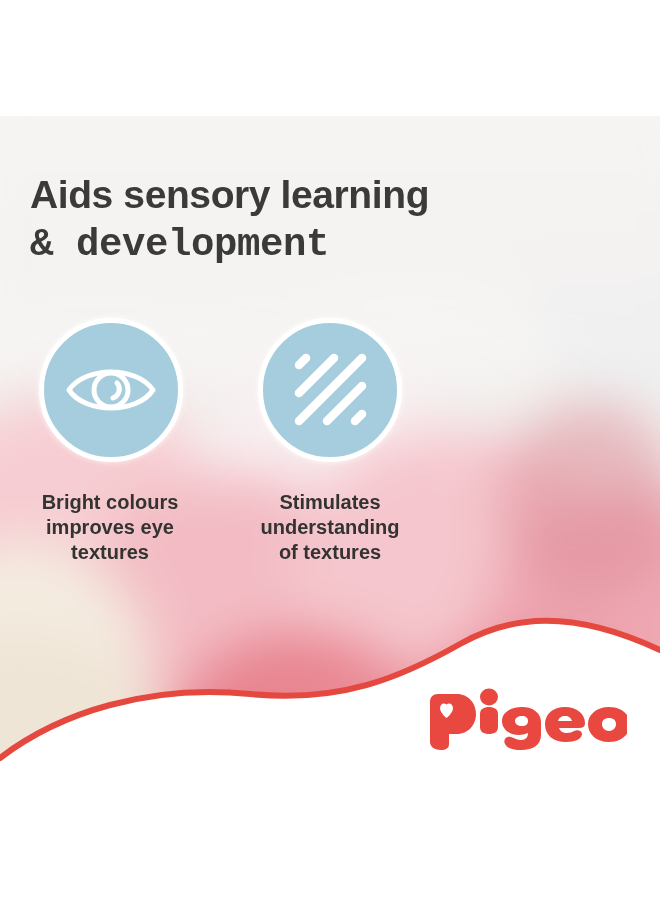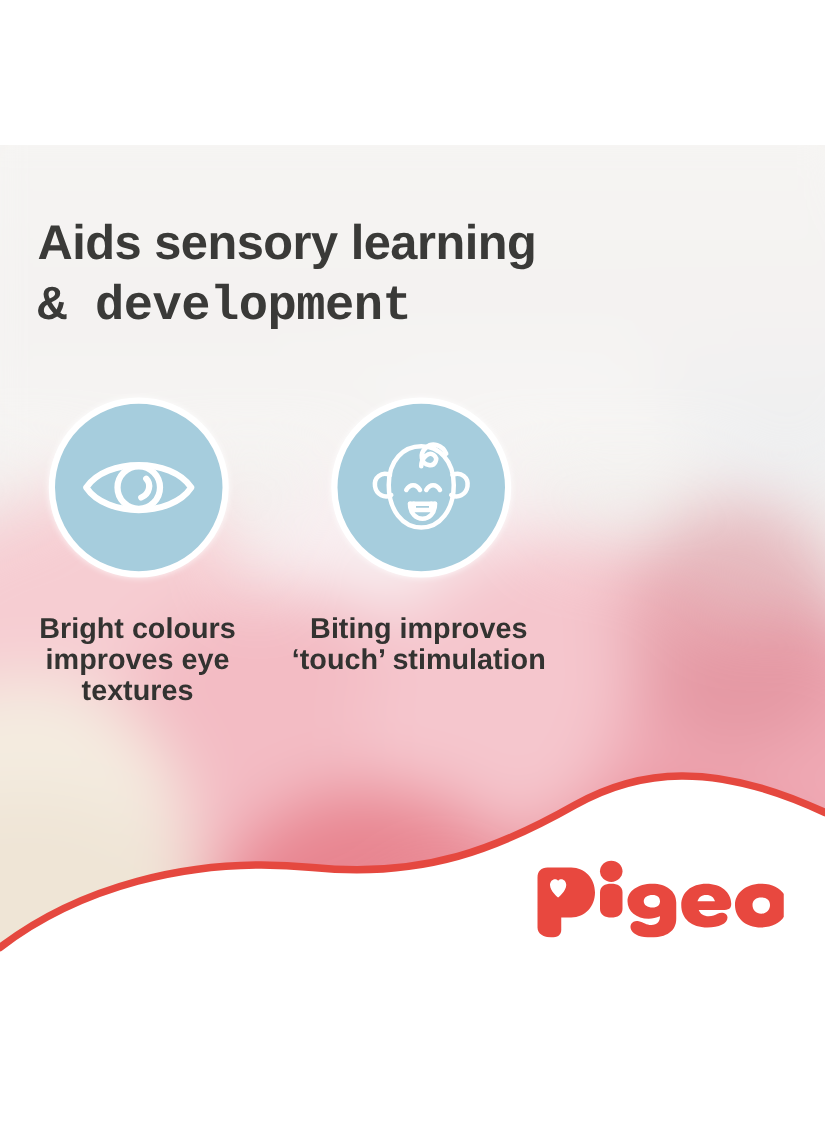--- a/index.html
+++ b/index.html
@@ -109,21 +109,21 @@
     display: flex;
     align-items: center;
     justify-content: center;
   }
   .f1 .icon-circle { margin-left: 2px; }
   .f3 .icon-circle { margin-left: 14px; }
   .caption {
     margin-top: 28px;
     text-align: center;
     color: #333331;
-    font-size: 23px;
+    font-size: 20px;
     line-height: 25px;
     font-weight: 700;
     width: 200px;
   }
   .f3 .caption { width: 215px; margin-left: 10px; }
 
   
   .wave-wrap {
     position: absolute;
     left: 0;
@@ -185,42 +185,39 @@
           <path d="M54 28 C58 32, 57 40, 50 43" fill="none" stroke="#ffffff" stroke-width="5" stroke-linecap="round"></path>
         </svg>
       </div>
       <div class="caption">
         <div>Bright colours</div>
         <div>improves eye</div>
         <div>textures</div>
       </div>
     </div>
 
-
-    <div class="feature f3">
+    <div class="feature f2">
       <div class="icon-circle">
-        <svg width="94" height="92" viewBox="0 0 94 92">
-          <g fill="none" stroke="#ffffff" stroke-width="3.6" stroke-linecap="round" stroke-linejoin="round">
-            <path d="M21 44 C21 24, 33 13, 47 13 C61 13, 73 24, 73 44 C73 64, 62 78, 47 78 C32 78, 21 64, 21 44 Z"></path>
-            <path d="M22 36 C15 33, 9 38, 10 45 C11 52, 18 55, 23 52"></path>
-            <path d="M72 36 C79 33, 85 38, 84 45 C83 52, 76 55, 71 52"></path>
-            <path d="M47 29 C47 22, 53 17, 57 20 C61 23, 58 29, 53 28 C47 27, 45 19, 51 14 C56 9.5, 64 12, 67 19"></path>
-            <path d="M35 48 C38 43, 43 43, 46 48"></path>
-            <path d="M51 48 C54 43, 59 43, 62 48"></path>
-            <path d="M38 59 C38 67, 43 71, 48 71 C53 71, 58 67, 58 59"></path>
-            <path d="M38 59 L58 59"></path>
-            <path d="M41 59 L41 64 L55 64 L55 59"></path>
+        <svg width="88" height="88" viewBox="0 0 88 88">
+          <g stroke="#ffffff" stroke-width="8.5" stroke-linecap="round" fill="none">
+            <line x1="13" y1="19" x2="20" y2="12"></line>
+            <line x1="13" y1="47" x2="48" y2="12"></line>
+            <line x1="13" y1="75" x2="76" y2="12"></line>
+            <line x1="41" y1="75" x2="76" y2="40"></line>
+            <line x1="69" y1="75" x2="76" y2="68"></line>
           </g>
         </svg>
       </div>
       <div class="caption">
-        <div>Biting improves</div>
-        <div>‘touch’ stimulation</div>
+        <div>Stimulates</div>
+        <div>understanding</div>
+        <div>of textures</div>
       </div>
     </div>
+
 
   </div>
 
   <div class="wave-wrap">
     <svg width="660" height="310" viewBox="0 0 660 310">
       <path d="M0 168 C60 122, 150 94, 250 104 C340 113, 400 88, 460 54 C510 26, 570 18, 660 60 L660 310 L0 310 Z" fill="#ffffff"></path>
       <path d="M0 168 C60 122, 150 94, 250 104 C340 113, 400 88, 460 54 C510 26, 570 18, 660 60" fill="none" stroke="#e5483f" stroke-width="6" stroke-linecap="round"></path>
     </svg>
   </div>
 

